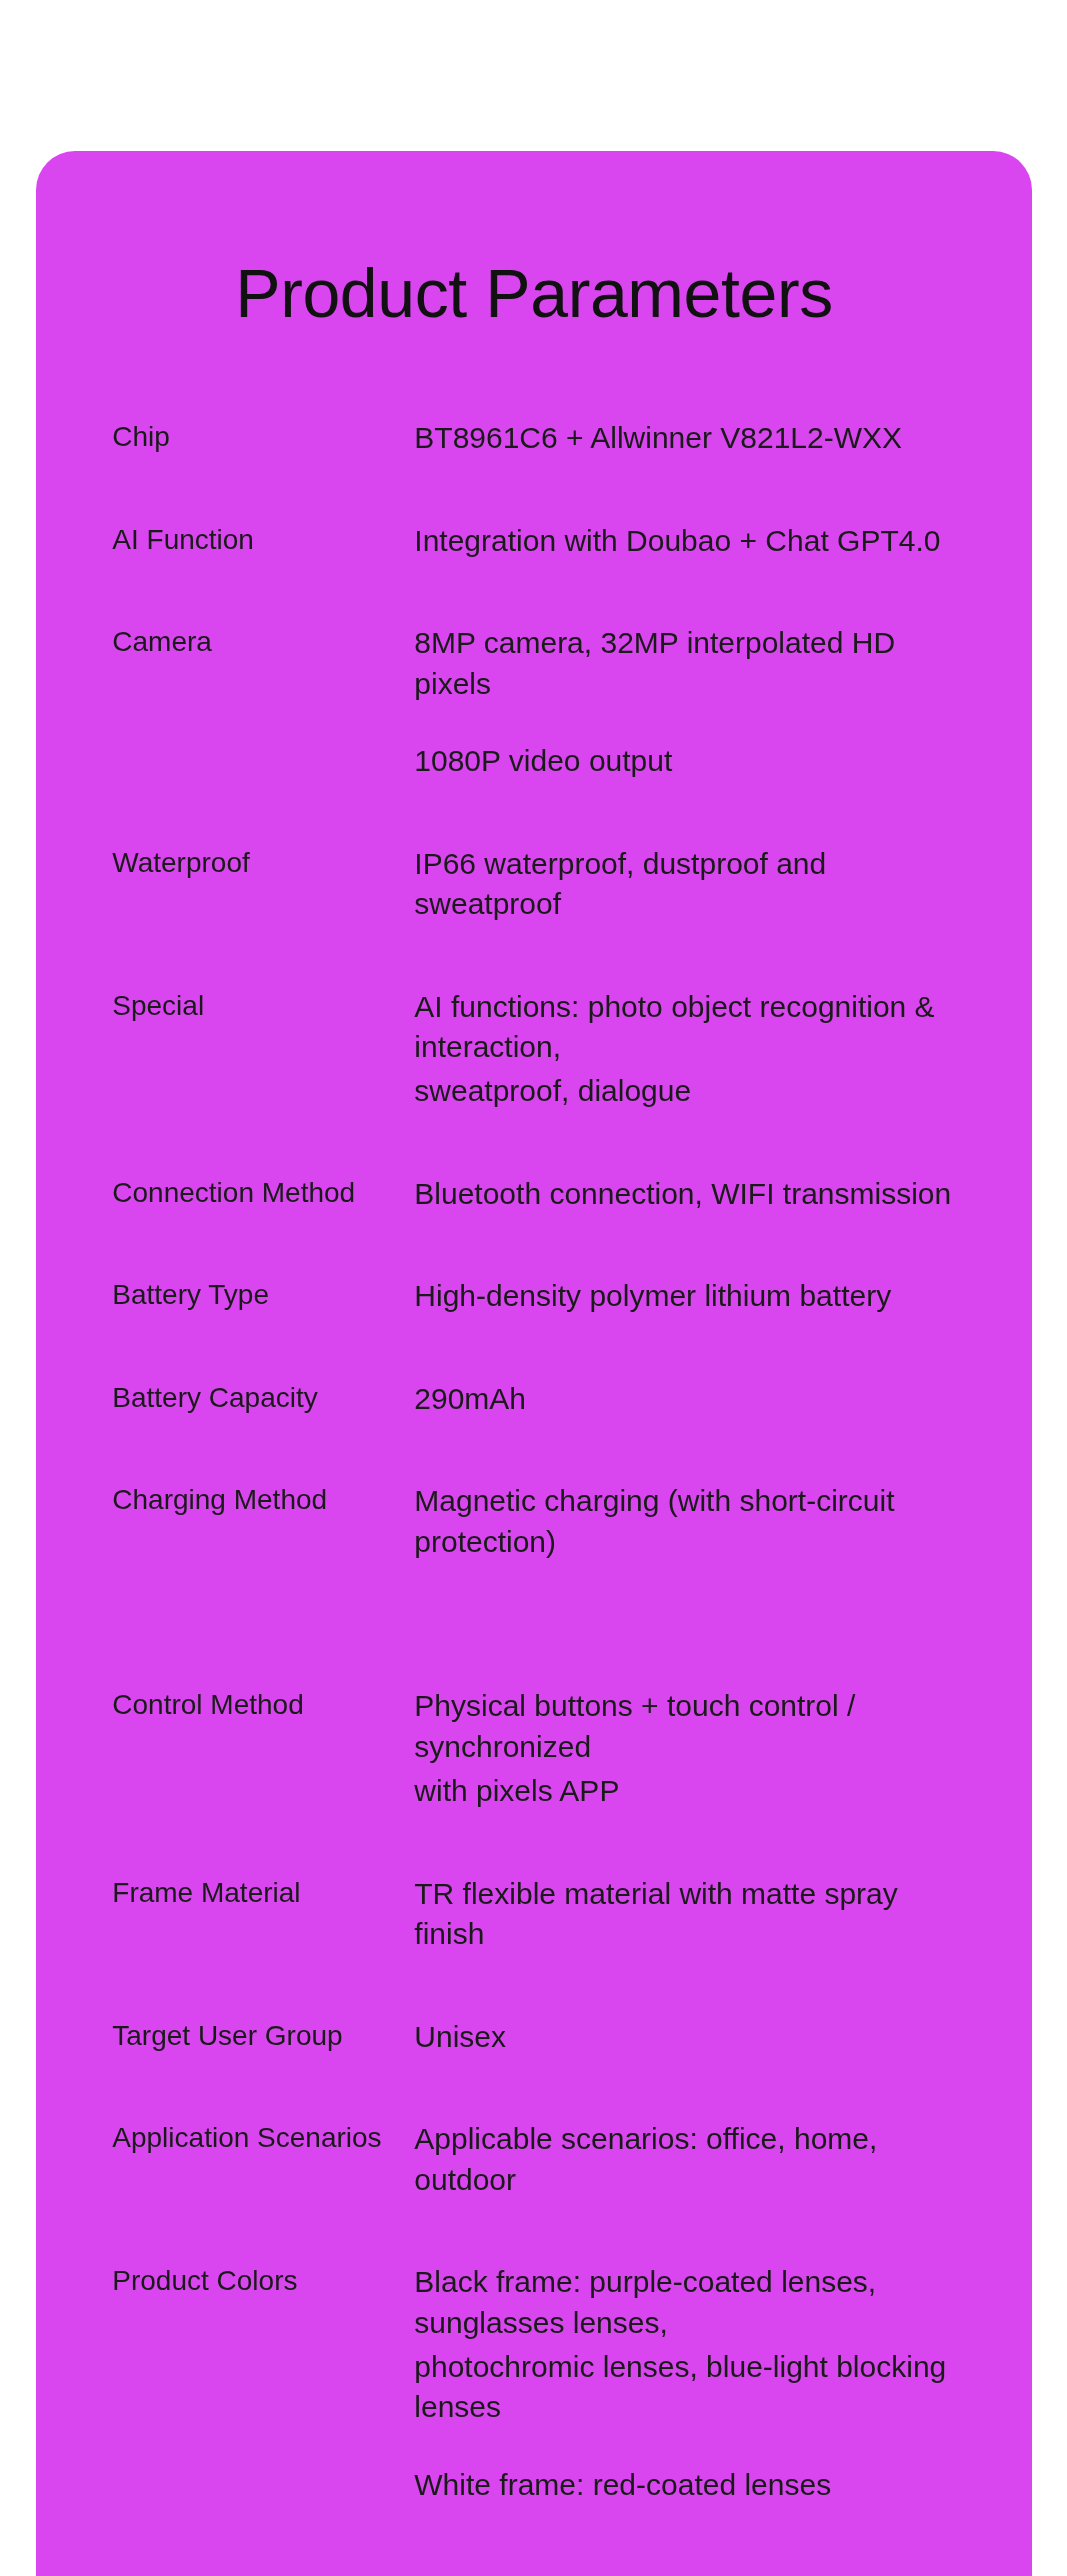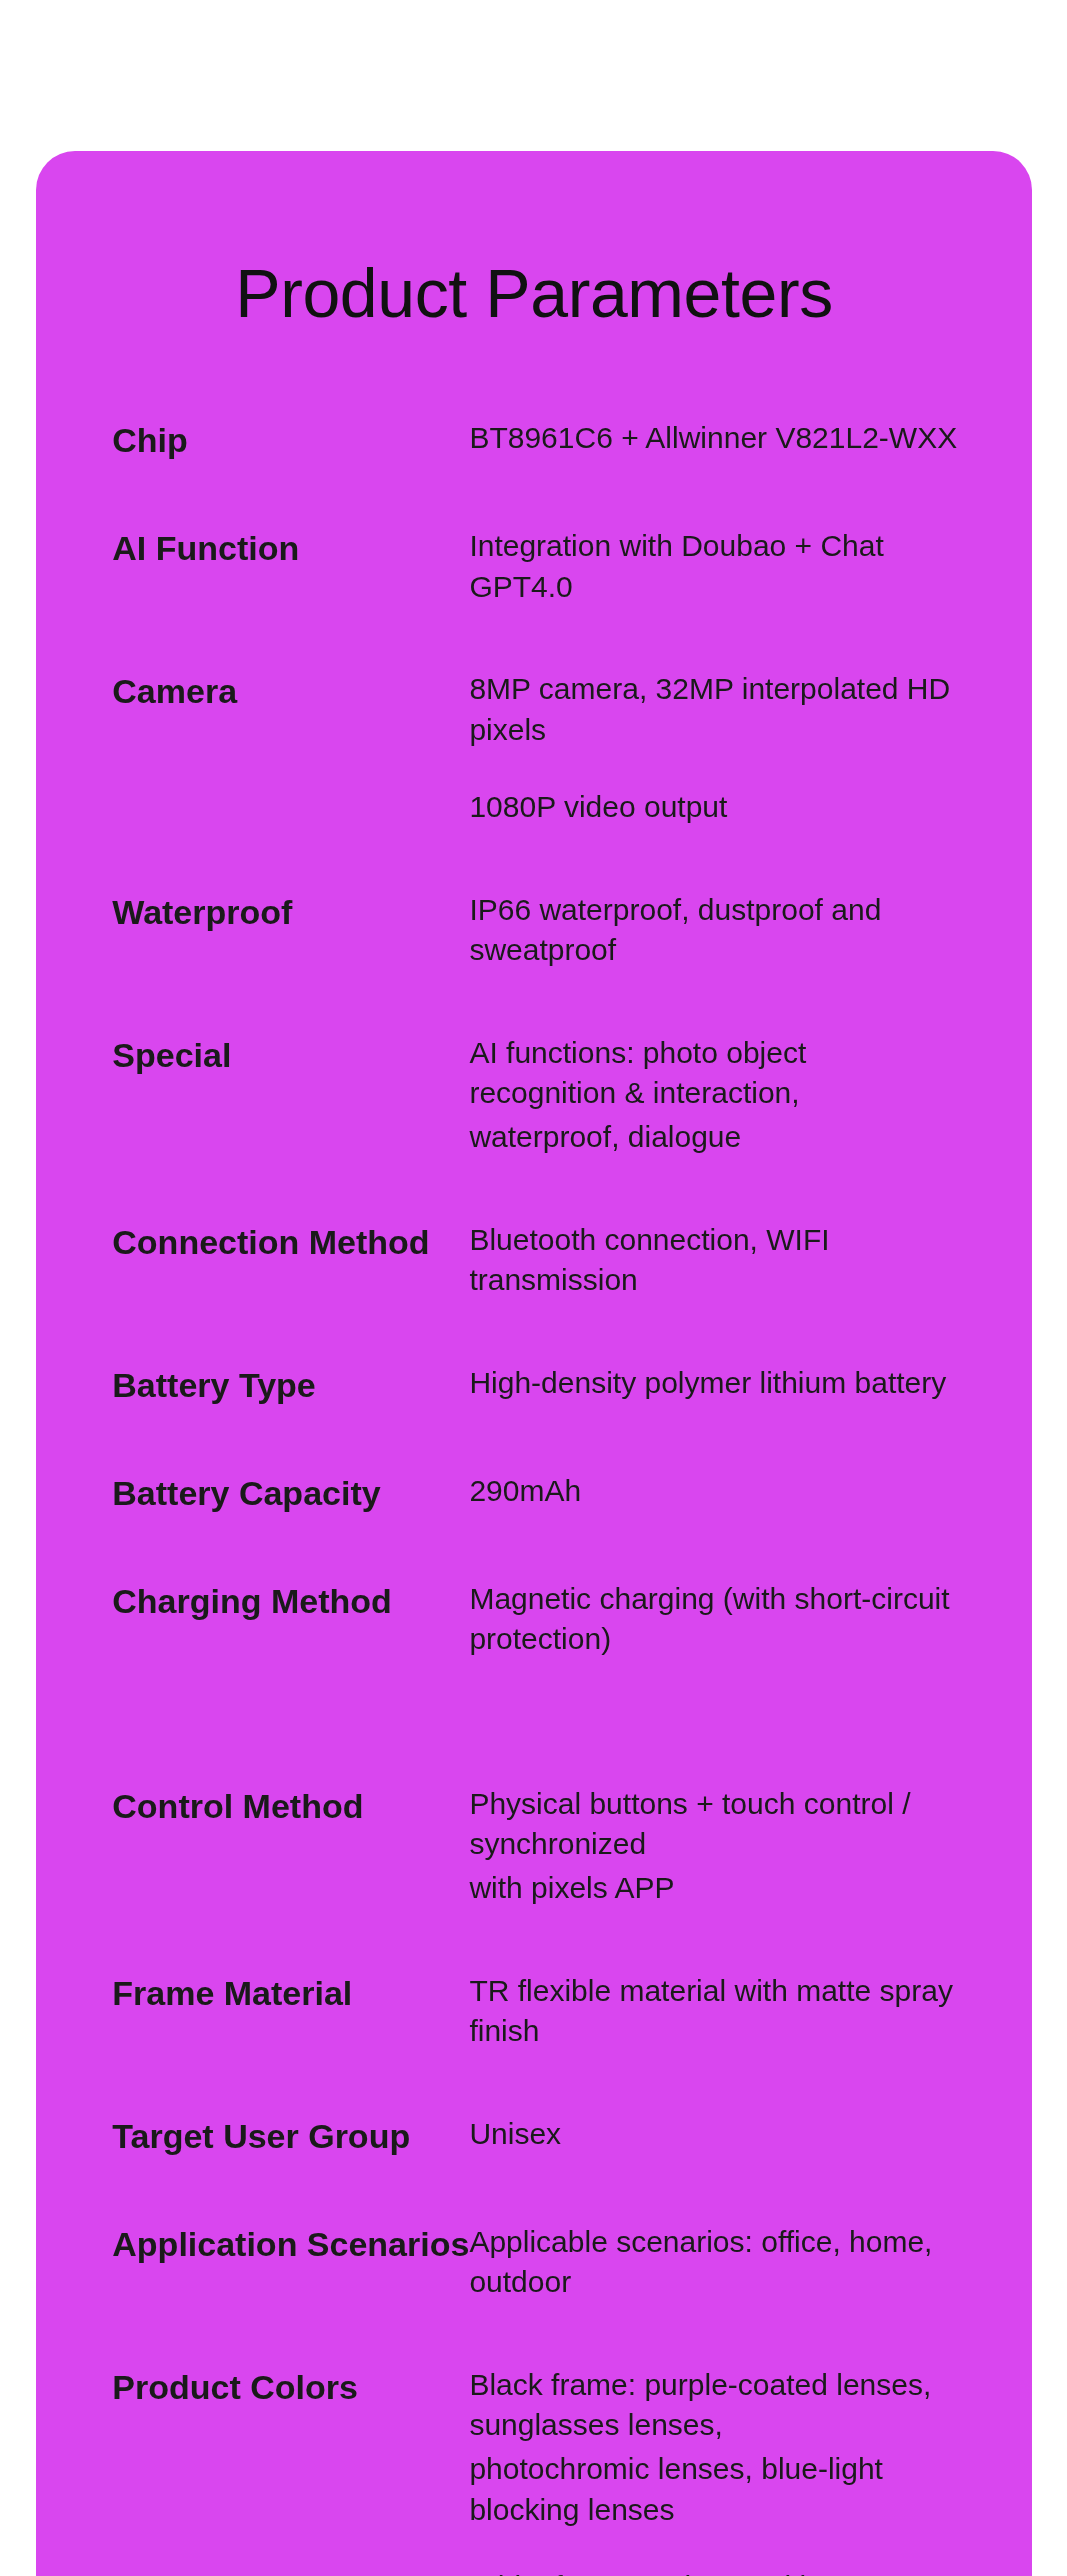--- a/index.html
+++ b/index.html
@@ -39,23 +39,23 @@
   }
   .spec-table {
     width: 100%;
     border-collapse: collapse;
   }
   .spec-row {
     vertical-align: top;
   }
   .spec-label {
     width: 302px;
-    font-size: 34px;
+    font-size: 28px;
     color: #1a1a1a;
-    font-weight: 700;
+    font-weight: 400;
     padding: 0 0 0 5.3px;
     line-height: 1.35;
     white-space: nowrap;
   }
   .spec-value {
     font-size: 30px;
     color: #1a1a1a;
     font-weight: 400;
     line-height: 1.35;
     padding: 0;
@@ -120,21 +120,21 @@
             </td>
           </tr>
           <tr>
             <td class="spacer-cell"></td>
             <td class="spacer-cell"></td>
           </tr>
           <tr class="spec-row">
             <td class="spec-label">Special</td>
             <td class="spec-value">
               <span class="line">AI functions: photo object recognition &amp; interaction,</span>
-              <span class="line">waterproof, dialogue</span>
+              <span class="line">sweatproof, dialogue</span>
             </td>
           </tr>
           <tr>
             <td class="spacer-cell"></td>
             <td class="spacer-cell"></td>
           </tr>
           <tr class="spec-row">
             <td class="spec-label">Connection Method</td>
             <td class="spec-value">
               <span class="line">Bluetooth connection, WIFI transmission</span>

